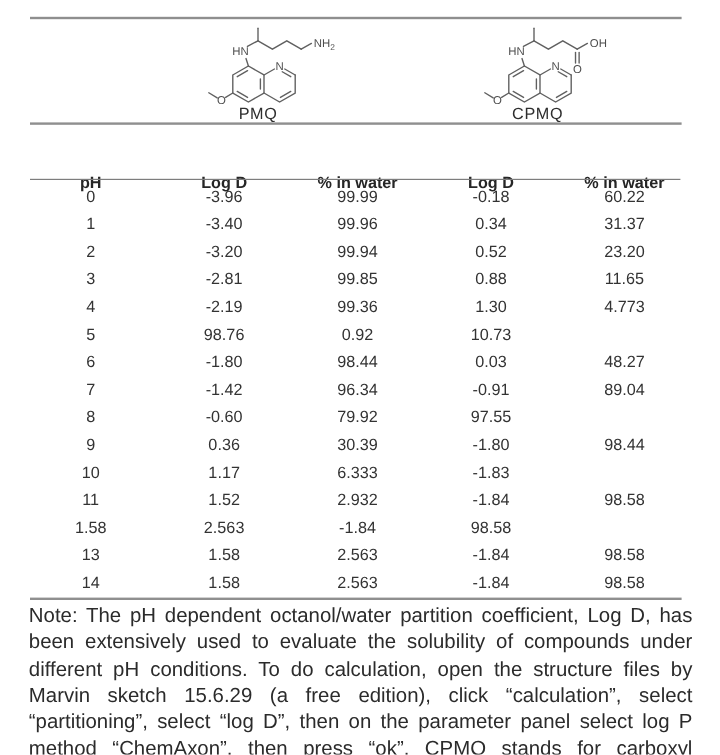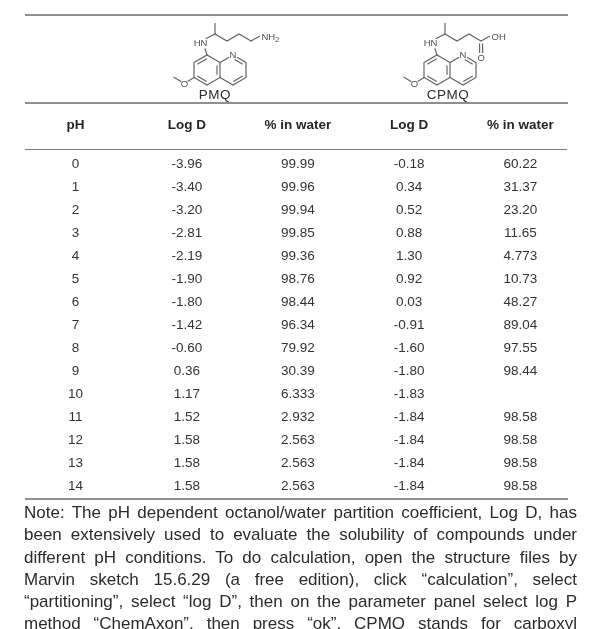--- a/index.html
+++ b/index.html
@@ -8,22 +8,22 @@
     font-family:"Liberation Sans", sans-serif;color:#2e2e2e;overflow:hidden;
   }
   .rule{position:absolute;background:#8f8f8f;}
   .rule-thin{position:absolute;background:#7d7d7d;}
   .struct{position:absolute;}
   .struct path, .struct line{stroke:#606060;stroke-width:1.15;fill:none;stroke-linecap:round;}
   .struct text{fill:#4d4d4d;font-family:"Liberation Sans", sans-serif;font-size:9.5px;}
   .struct text.compound-label{fill:#2e2e2e;font-size:13.5px;letter-spacing:0.5px;}
   .struct tspan.sub{font-size:7px;}
   #thead{
-    position:absolute;left:20px;top:102px;width:556px;height:44px;
-    display:flex;align-items:center;
+    position:absolute;left:20px;top:116px;width:556px;height:44px;
+    display:flex;align-items:flex-end;
   }
   #thead .hcell{flex:0 0 20%;text-align:center;font-weight:bold;font-size:13.5px;color:#262626;}
   #tbody{position:absolute;left:20px;top:152px;width:556px;}
   .trow{display:flex;height:23px;align-items:center;}
   .tcell{flex:0 0 20%;text-align:center;font-size:13.5px;color:#333333;}
   #note{
     position:absolute;left:24px;top:502px;width:553px;
     font-size:17px;line-height:22.3px;color:#2b2b2b;
     text-align:justify;
   }
@@ -137,21 +137,20 @@
       </div>
       <div class="trow">
         <div class="tcell">4</div>
         <div class="tcell">-2.19</div>
         <div class="tcell">99.36</div>
         <div class="tcell">1.30</div>
         <div class="tcell">4.773</div>
       </div>
       <div class="trow">
         <div class="tcell">5</div>
-        <div class="tcell">-1.90</div>
         <div class="tcell">98.76</div>
         <div class="tcell">0.92</div>
         <div class="tcell">10.73</div>
       </div>
       <div class="trow">
         <div class="tcell">6</div>
         <div class="tcell">-1.80</div>
         <div class="tcell">98.44</div>
         <div class="tcell">0.03</div>
         <div class="tcell">48.27</div>
@@ -160,21 +159,20 @@
         <div class="tcell">7</div>
         <div class="tcell">-1.42</div>
         <div class="tcell">96.34</div>
         <div class="tcell">-0.91</div>
         <div class="tcell">89.04</div>
       </div>
       <div class="trow">
         <div class="tcell">8</div>
         <div class="tcell">-0.60</div>
         <div class="tcell">79.92</div>
-        <div class="tcell">-1.60</div>
         <div class="tcell">97.55</div>
       </div>
       <div class="trow">
         <div class="tcell">9</div>
         <div class="tcell">0.36</div>
         <div class="tcell">30.39</div>
         <div class="tcell">-1.80</div>
         <div class="tcell">98.44</div>
       </div>
       <div class="trow">
@@ -184,21 +182,20 @@
         <div class="tcell">-1.83</div>
       </div>
       <div class="trow">
         <div class="tcell">11</div>
         <div class="tcell">1.52</div>
         <div class="tcell">2.932</div>
         <div class="tcell">-1.84</div>
         <div class="tcell">98.58</div>
       </div>
       <div class="trow">
-        <div class="tcell">12</div>
         <div class="tcell">1.58</div>
         <div class="tcell">2.563</div>
         <div class="tcell">-1.84</div>
         <div class="tcell">98.58</div>
       </div>
       <div class="trow">
         <div class="tcell">13</div>
         <div class="tcell">1.58</div>
         <div class="tcell">2.563</div>
         <div class="tcell">-1.84</div>

